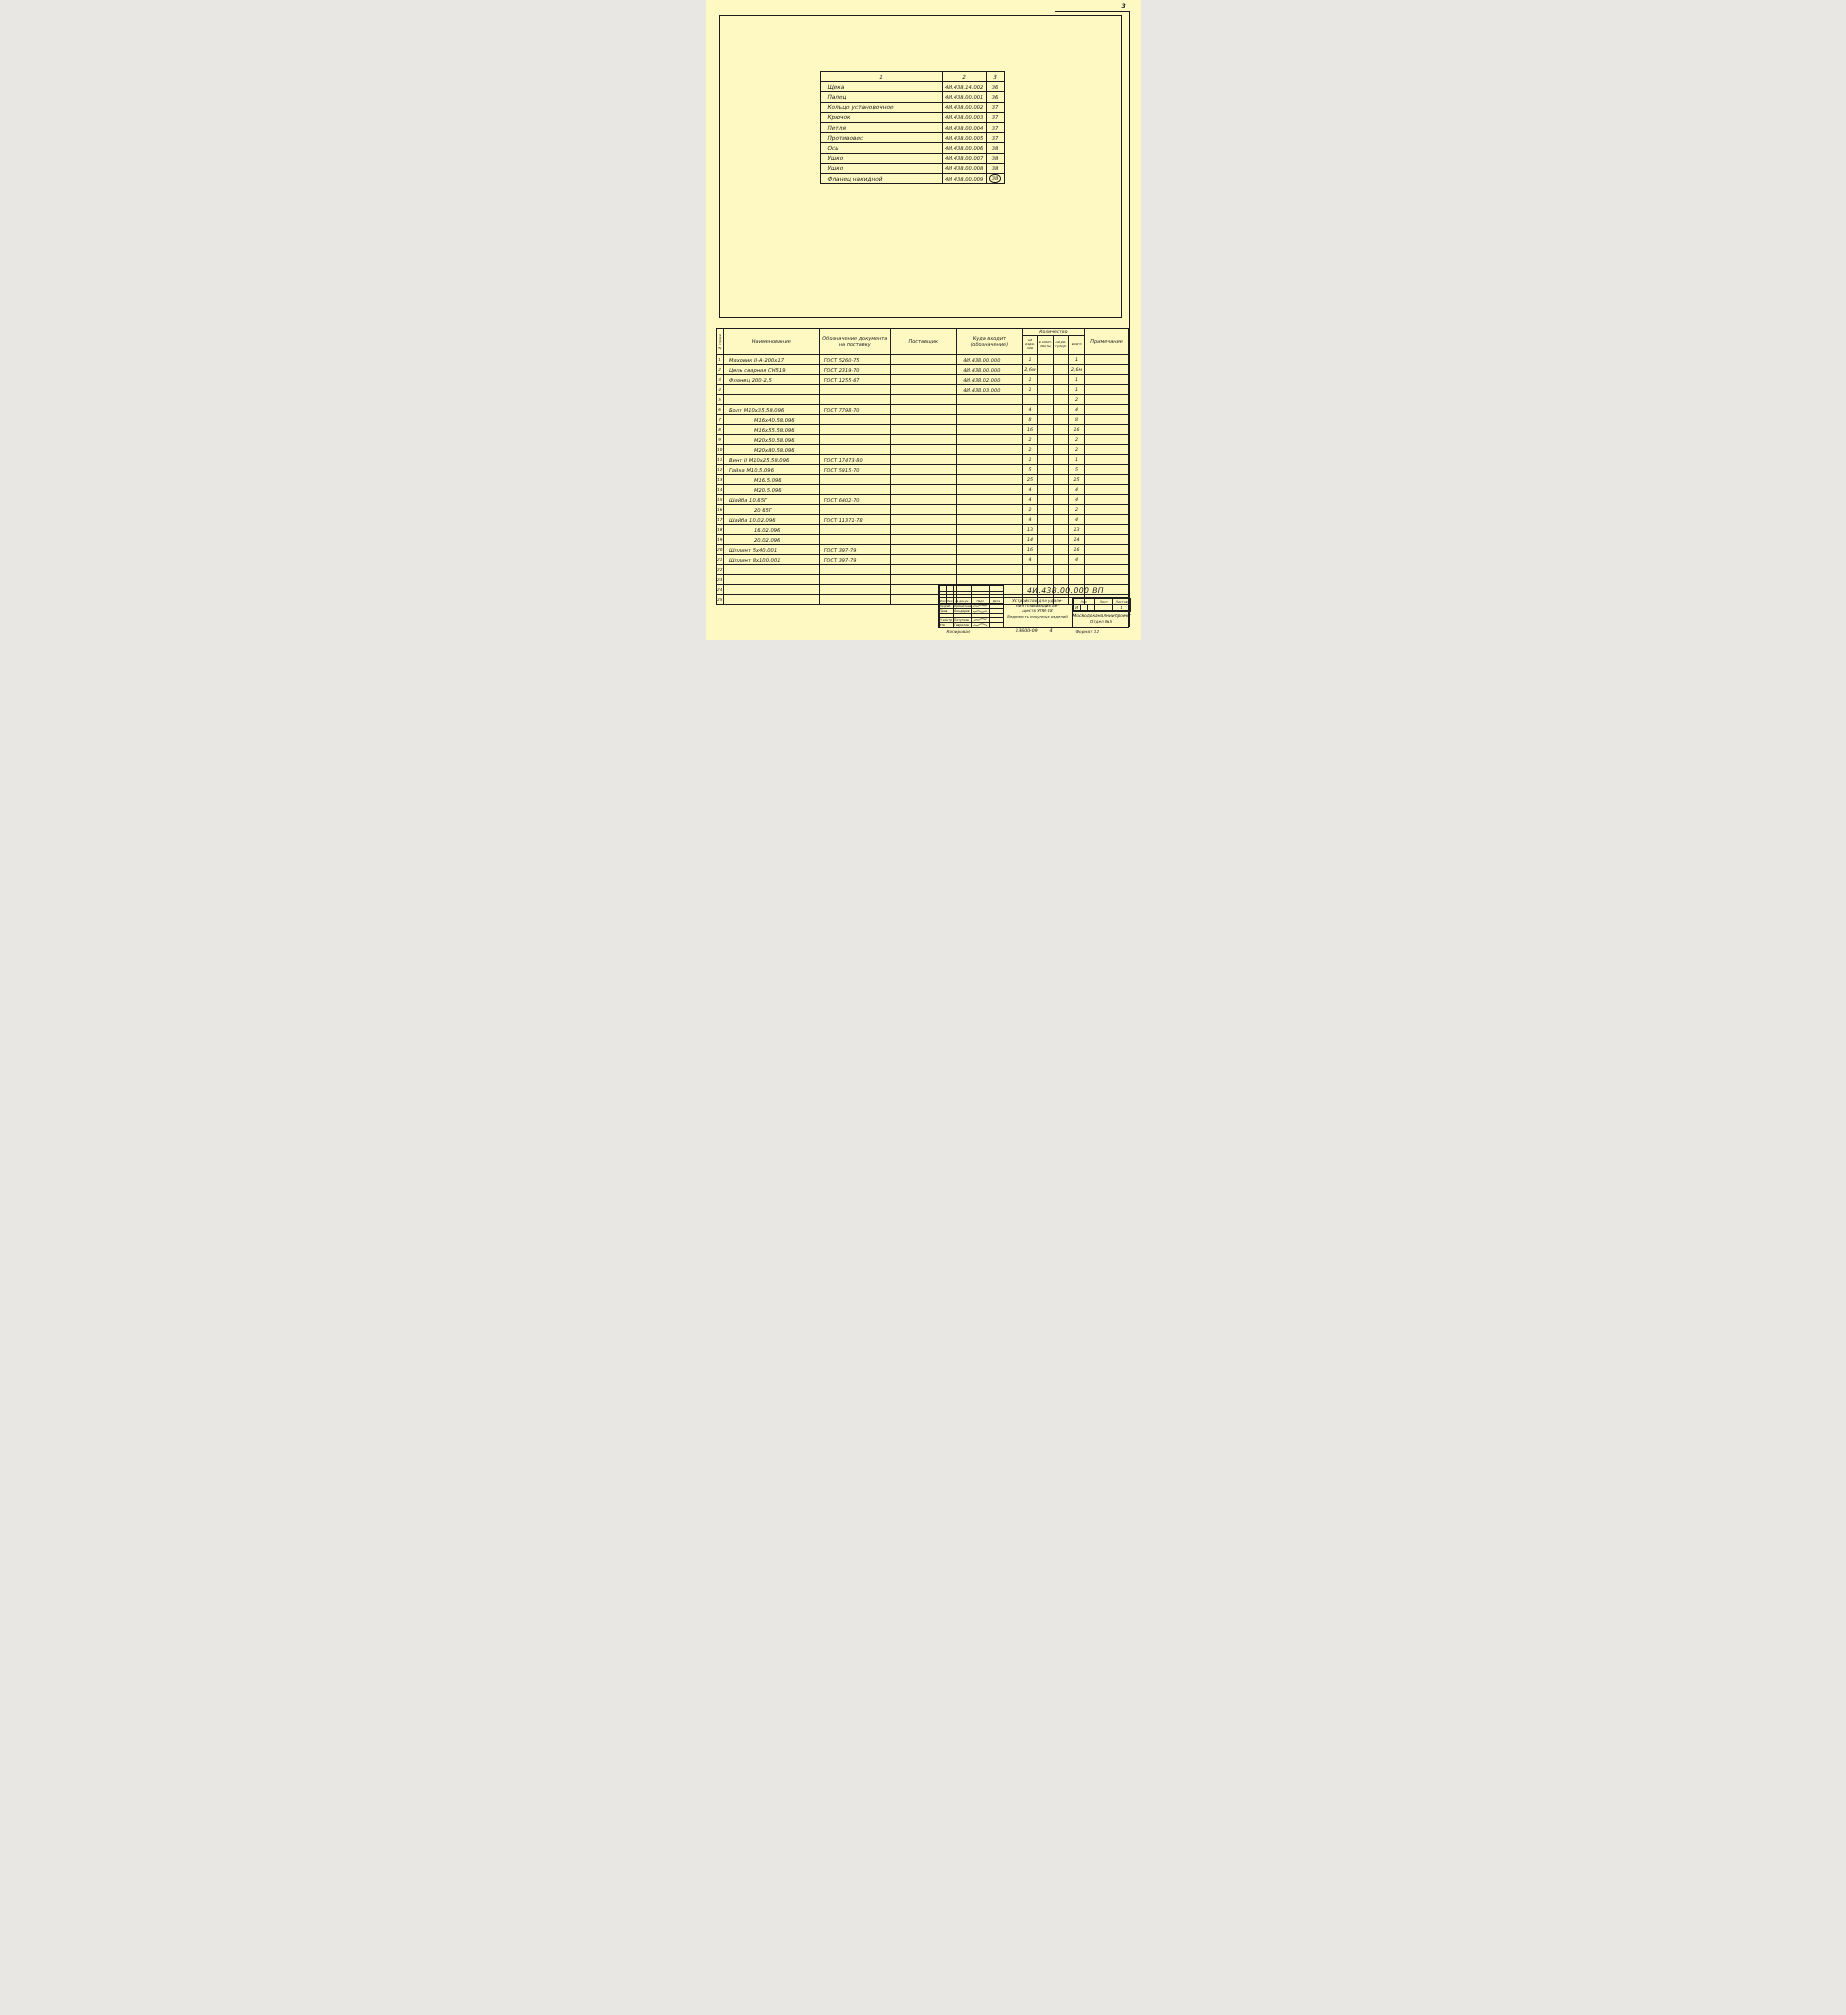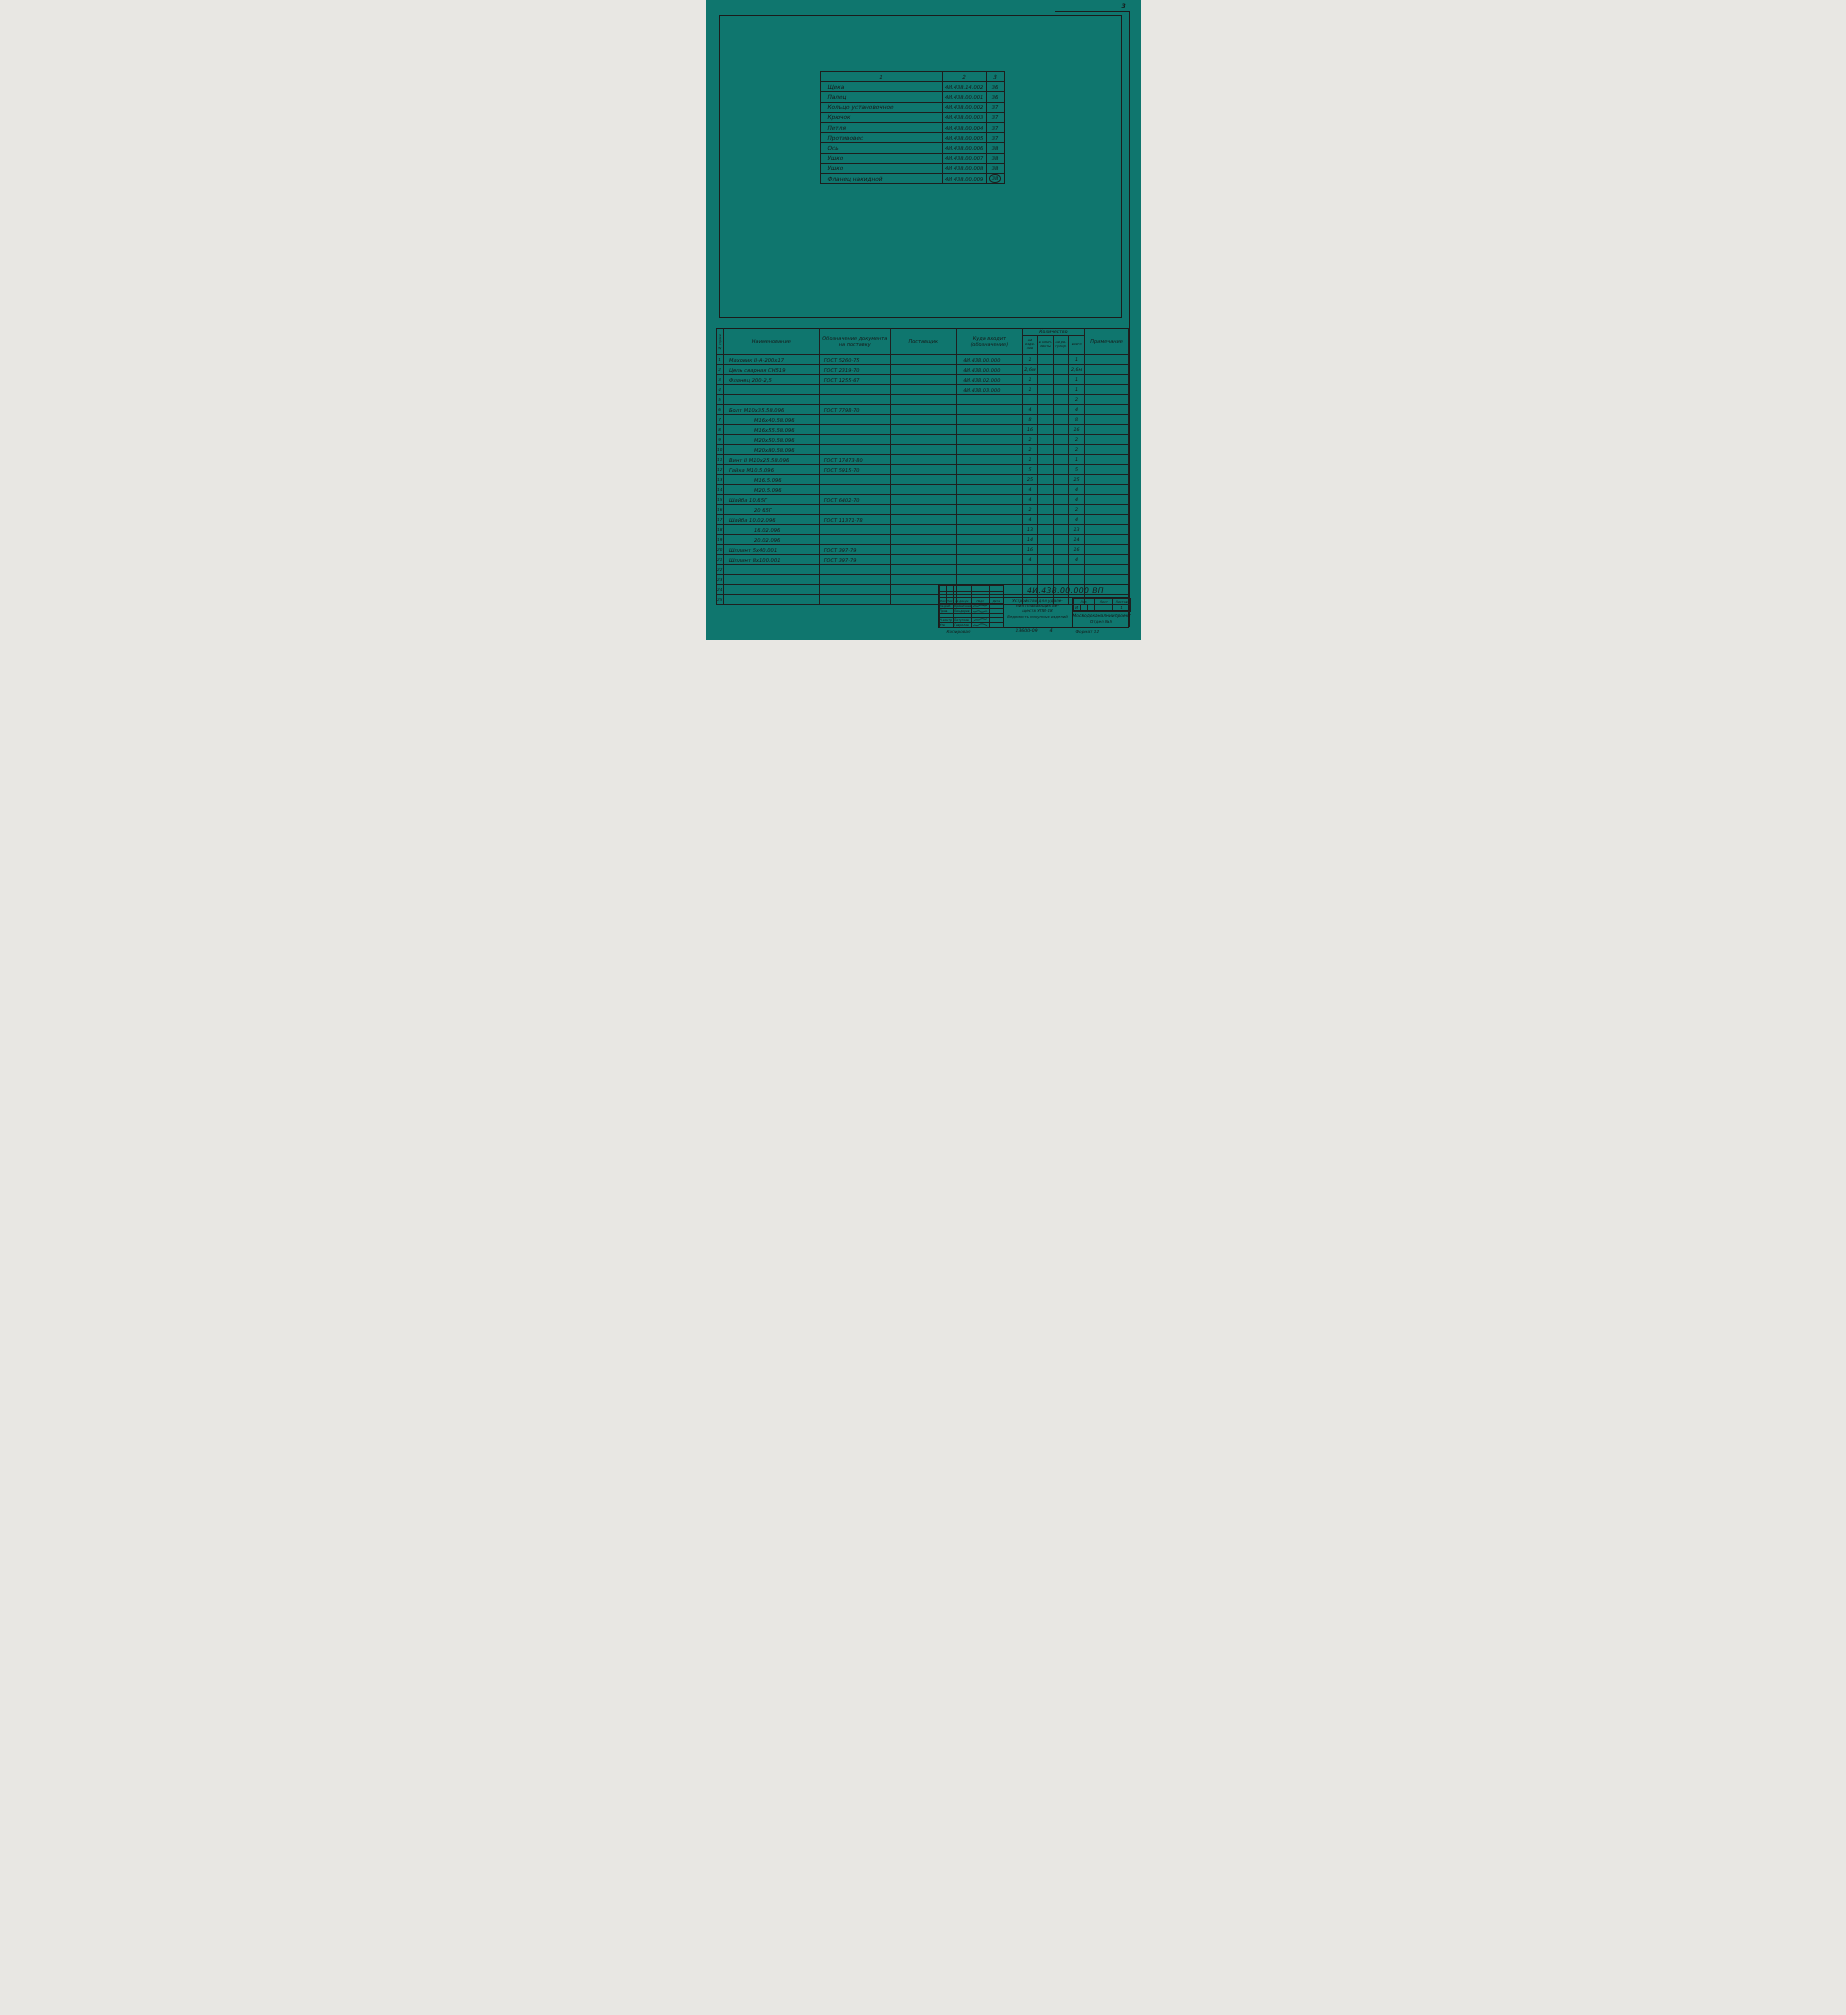--- a/index.html
+++ b/index.html
@@ -1,19 +1,19 @@
 <!DOCTYPE html>
 <html style="font-size:6.4px"><head>
 <meta charset="utf-8">
 <style>
   html,body{margin:0;padding:0;background:#e8e7e3;}
   .page{
     position:relative;
     width:435px;height:640px;
-    background:#0f766e;
+    background:#fef9c3;
     font-family:"DejaVu Sans",sans-serif;
     font-style:italic;
     color:#171717;
     overflow:hidden;
     margin:0 auto;
   }
   .abs{position:absolute;}
   .ink{background:#1c1c1c;}
   .pre{white-space:pre-line;}
 

